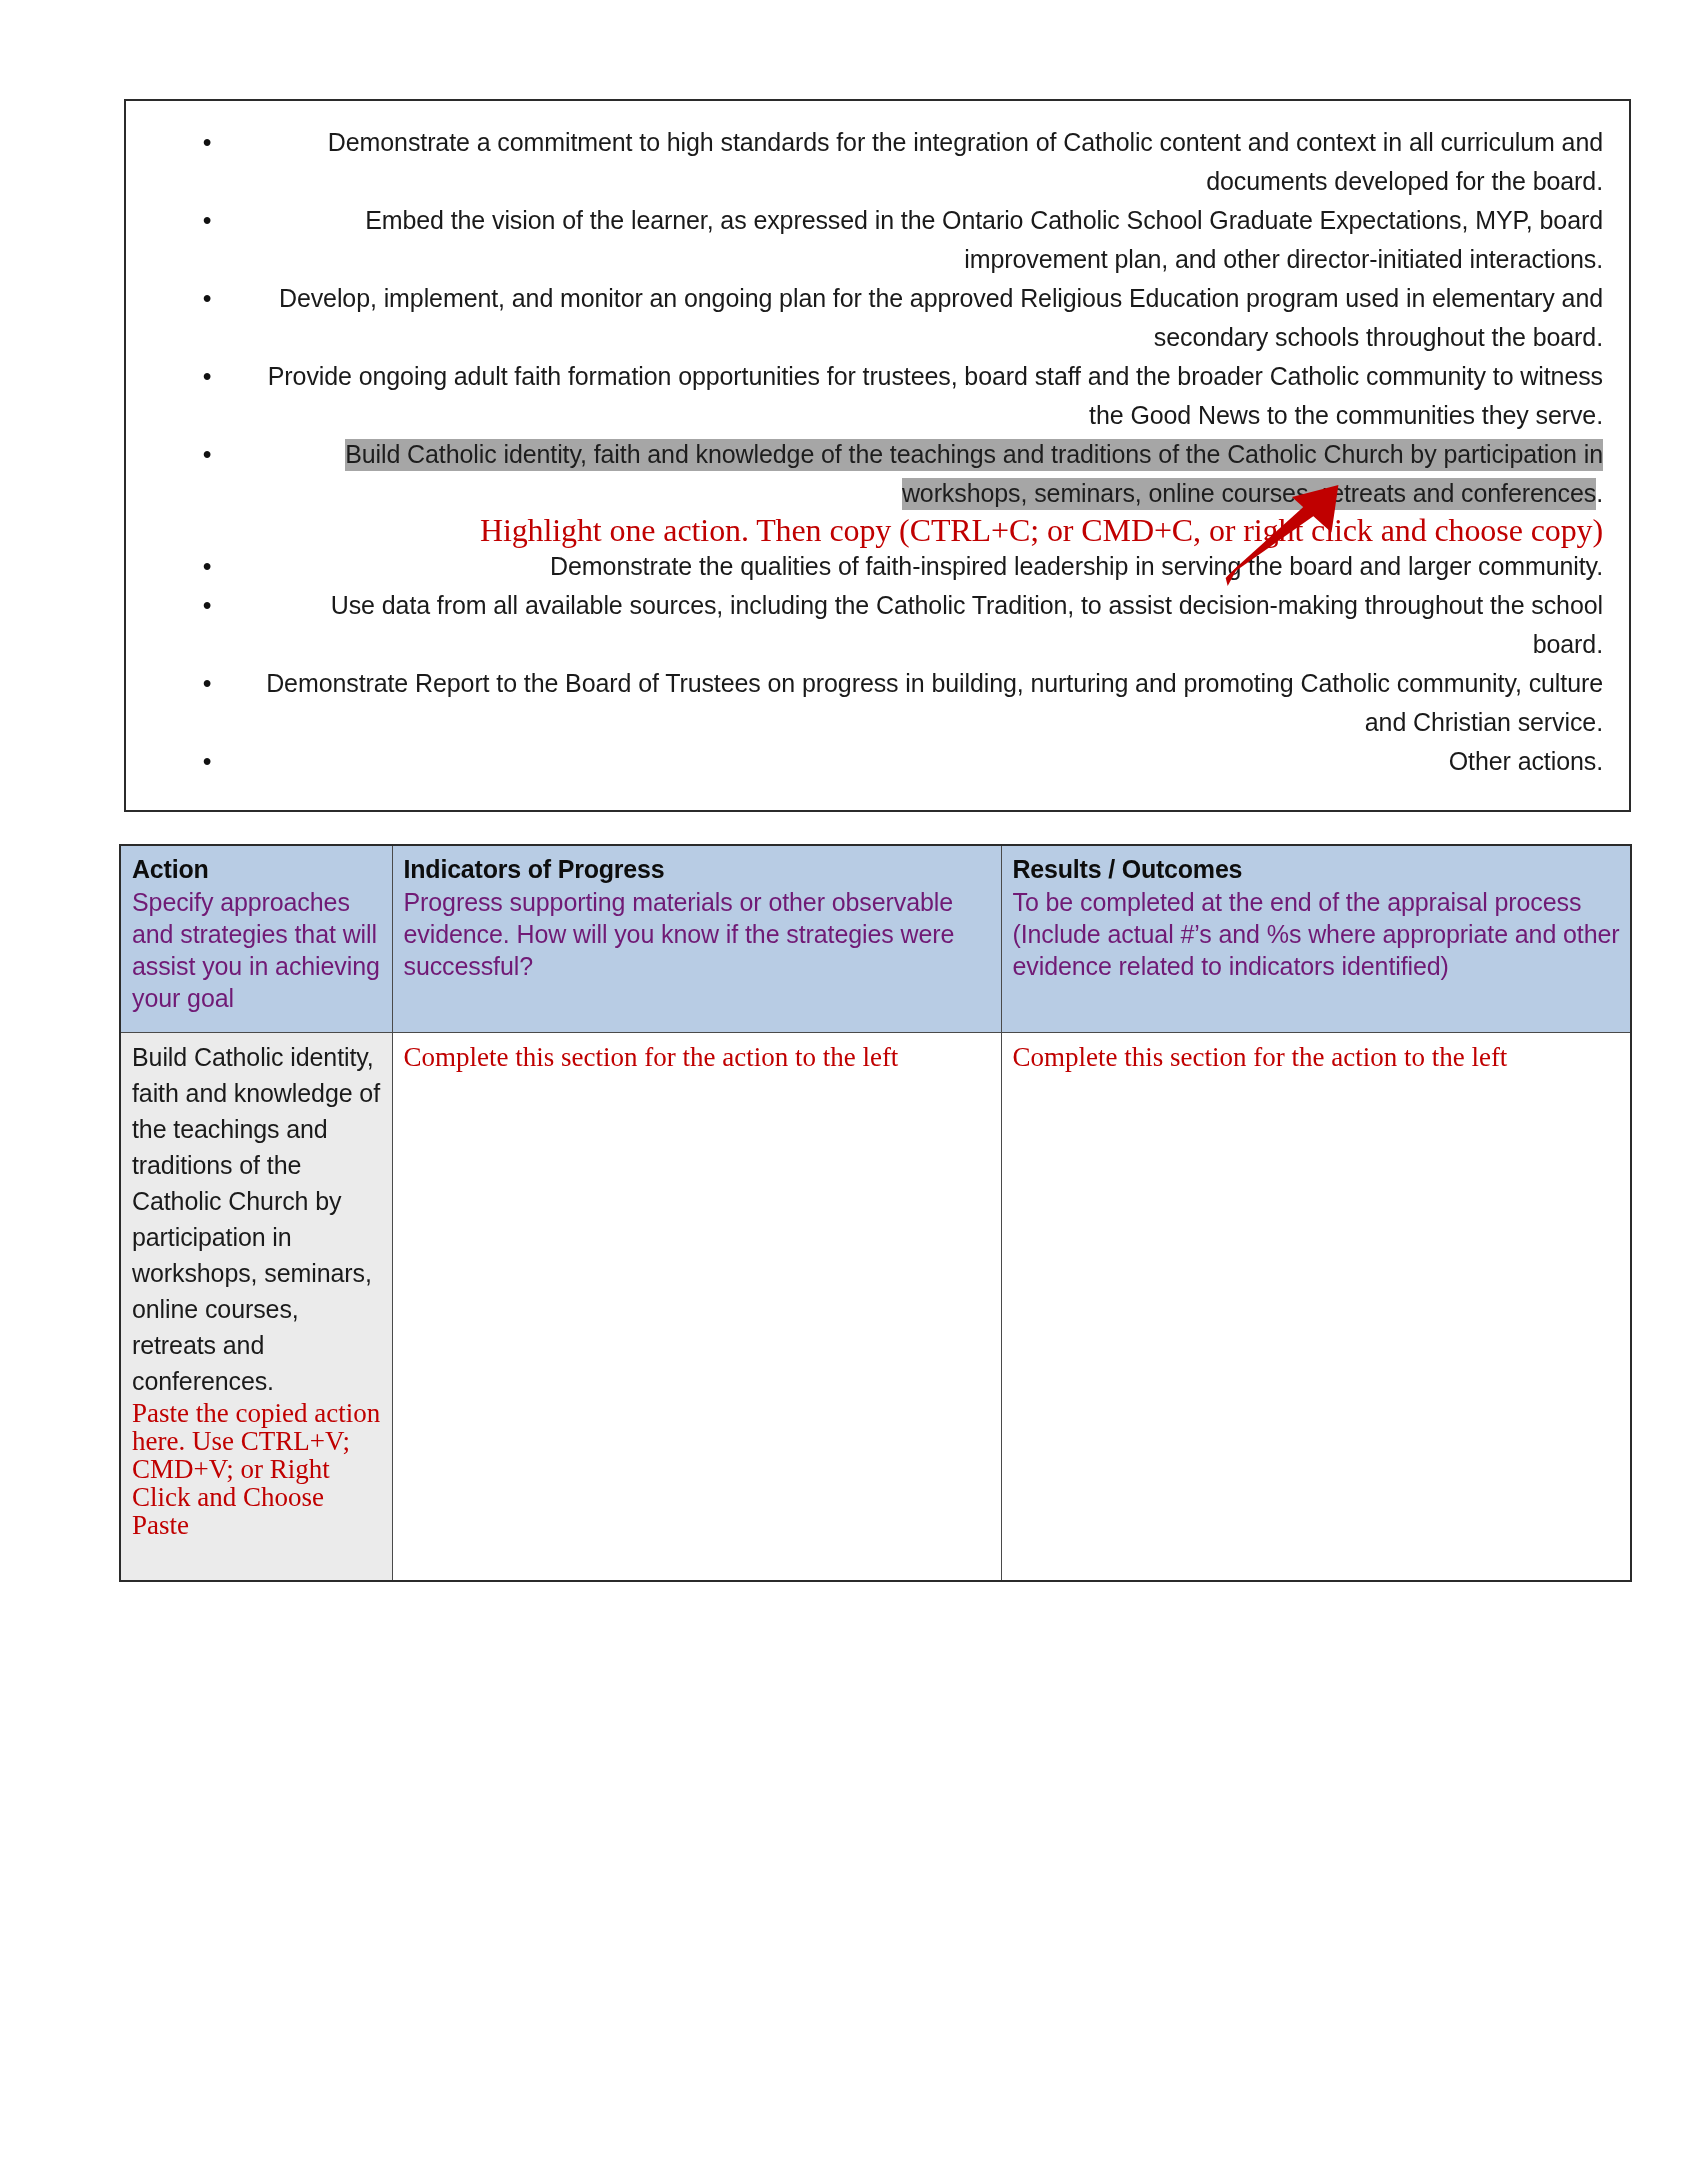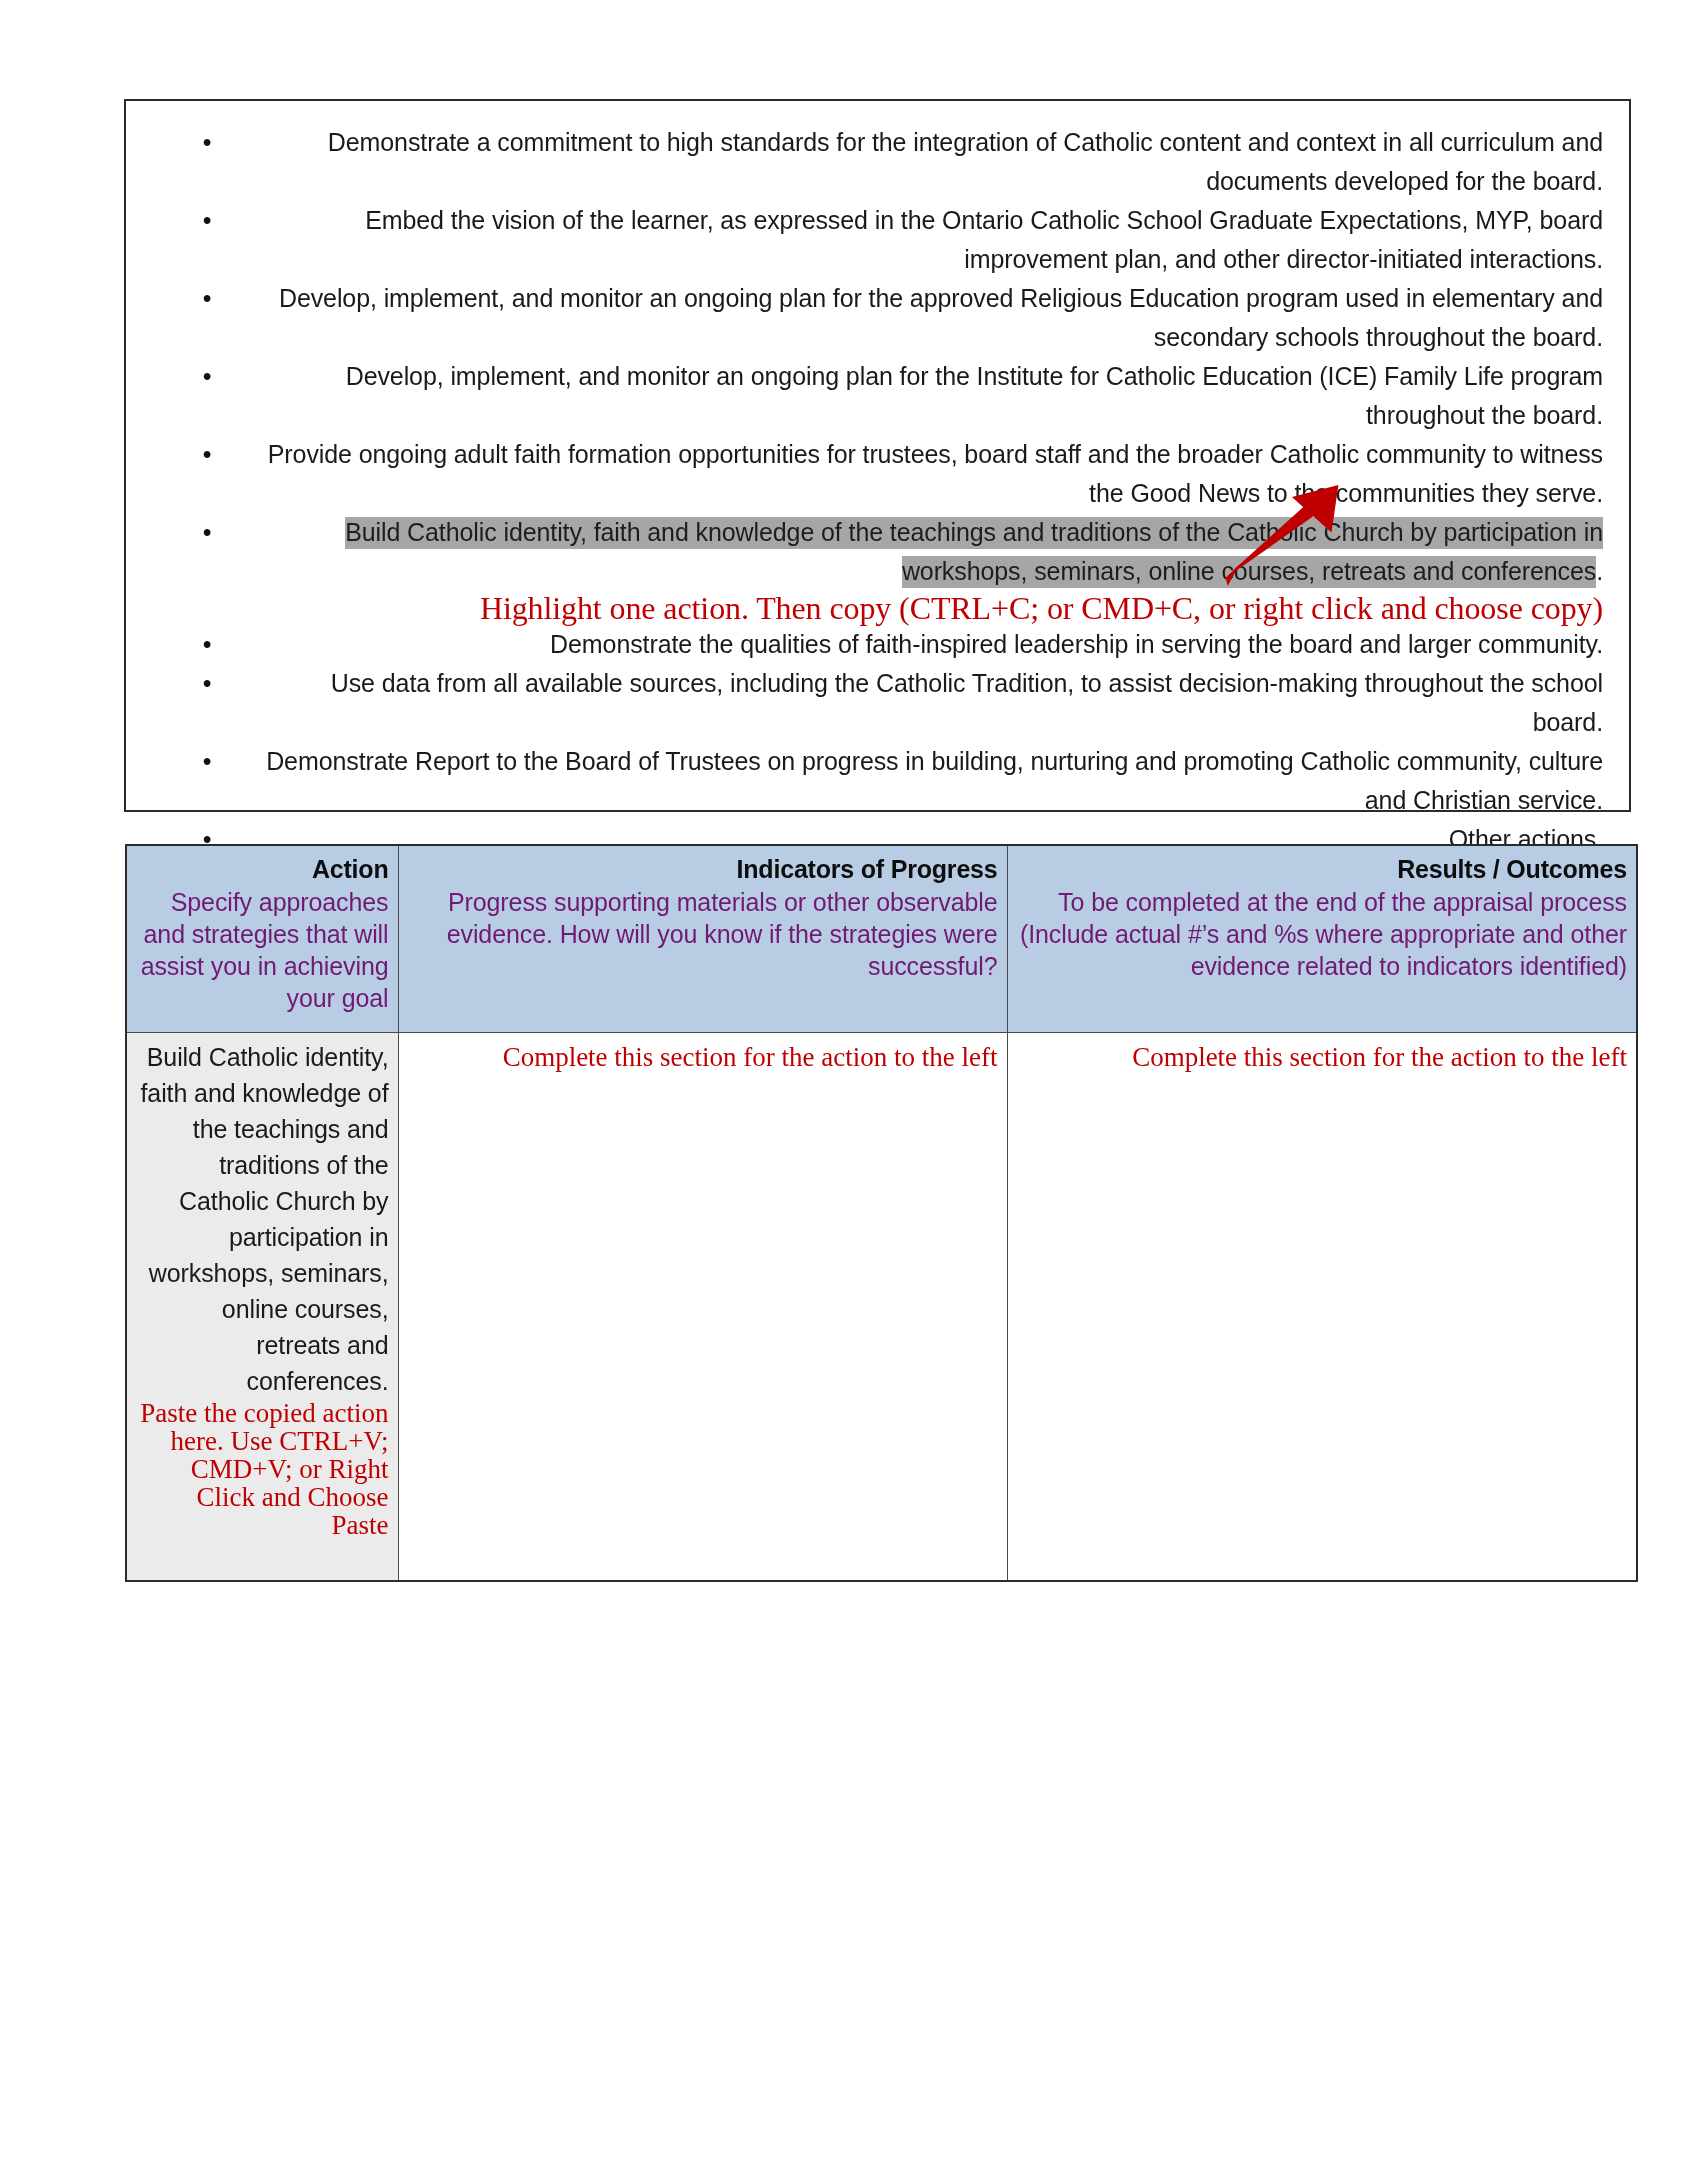--- a/index.html
+++ b/index.html
@@ -81,28 +81,27 @@
     left: 1198px;
     top: 475px;
     width: 178px;
     height: 129px;
     pointer-events: none;
   }
 
   
   .grid-table {
     position: absolute;
-    left: 125px;
+    left: 119px;
     top: 844px;
     width: 1513px;
     height: 738px;
     border-collapse: collapse;
     table-layout: fixed;
     border: 2px solid #2b2b2b;
-    text-align: right;
   }
   .grid-table td {
     border: 1.5px solid #4a4a4a;
     vertical-align: top;
     padding: 6px 9px 6px 11px;
   }
   .col-a { width: 272px; }
   .col-b { width: 609px; }
   .col-c { width: 630px; }
 
@@ -164,24 +163,20 @@
     <li>
       <span class="bullet-dot"></span>
       <span class="btext">Embed the vision of the learner, as expressed in the Ontario Catholic School Graduate Expectations, MYP, board improvement plan, and other director-initiated interactions.</span>
     </li>
 
     <li>
       <span class="bullet-dot"></span>
       <span class="btext">Develop, implement, and monitor an ongoing plan for the approved Religious Education program used in elementary and secondary schools throughout the board.</span>
     </li>
 
-    <li>
-      <span class="bullet-dot"></span>
-      <span class="btext">Develop, implement, and monitor an ongoing plan for the Institute for Catholic Education (ICE) Family Life program throughout the board.</span>
-    </li>
 
     <li>
       <span class="bullet-dot"></span>
       <span class="btext">Provide ongoing adult faith formation opportunities for trustees, board staff and the broader Catholic community to witness the Good News to the communities they serve.</span>
     </li>
 
     <li>
       <span class="bullet-dot"></span>
       <span class="hl">Build Catholic identity, faith and knowledge of the teachings and traditions of the Catholic Church by participation in workshops, seminars, online courses, retreats and conferences</span><span class="btext">.</span>
       <span class="red-note">Highlight one action. Then copy (CTRL+C; or CMD+C, or right click and choose copy)</span>

